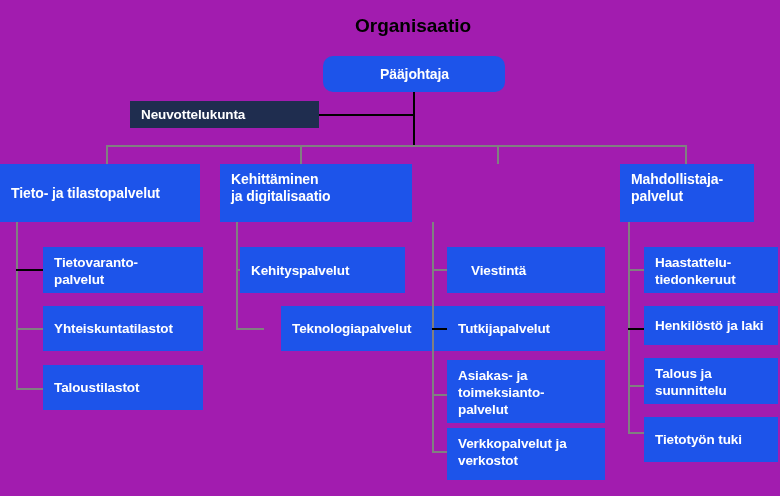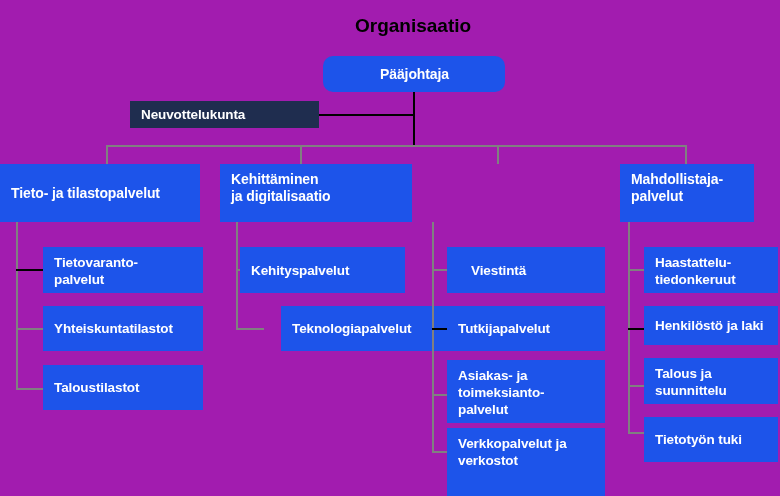--- a/index.html
+++ b/index.html
@@ -107,21 +107,21 @@
   <div class="line" style="left:432px; top:269px; width:16px; height:1.5px;"></div>
   <div class="line dark" style="left:432px; top:328px; width:16px; height:1.5px;"></div>
   <div class="line" style="left:432px; top:394px; width:16px; height:1.5px;"></div>
   <div class="line" style="left:432px; top:451px; width:16px; height:1.5px;"></div>
 
   <div class="node center" style="left:447px; top:247px; width:158px; height:46px;padding-left:24px;">Viestintä</div>
   <div class="node center" style="left:447px; top:306px; width:158px; height:45px;">Tutkijapalvelut</div>
   <div class="node" style="left:447px; top:360px; width:158px; height:63px;">Asiakas- ja
 toimeksianto-
 palvelut</div>
-  <div class="node" style="left:447px; top:428px; width:158px; height:68px;">Verkkopalvelut ja
+  <div class="node" style="left:447px; top:428px; width:158px; height:52px;">Verkkopalvelut ja
 verkostot</div>
 
   <div class="line" style="left:628px; top:222px; width:1.5px; height:210px;"></div>
   <div class="line" style="left:628px; top:269px; width:16px; height:1.5px;"></div>
   <div class="line dark" style="left:628px; top:328px; width:16px; height:1.5px;"></div>
   <div class="line" style="left:628px; top:385px; width:16px; height:1.5px;"></div>
   <div class="line" style="left:628px; top:432px; width:16px; height:1.5px;"></div>
 
   <div class="node" style="left:644px; top:247px; width:134px; height:46px;">Haastattelu-
 tiedonkeruut</div>

